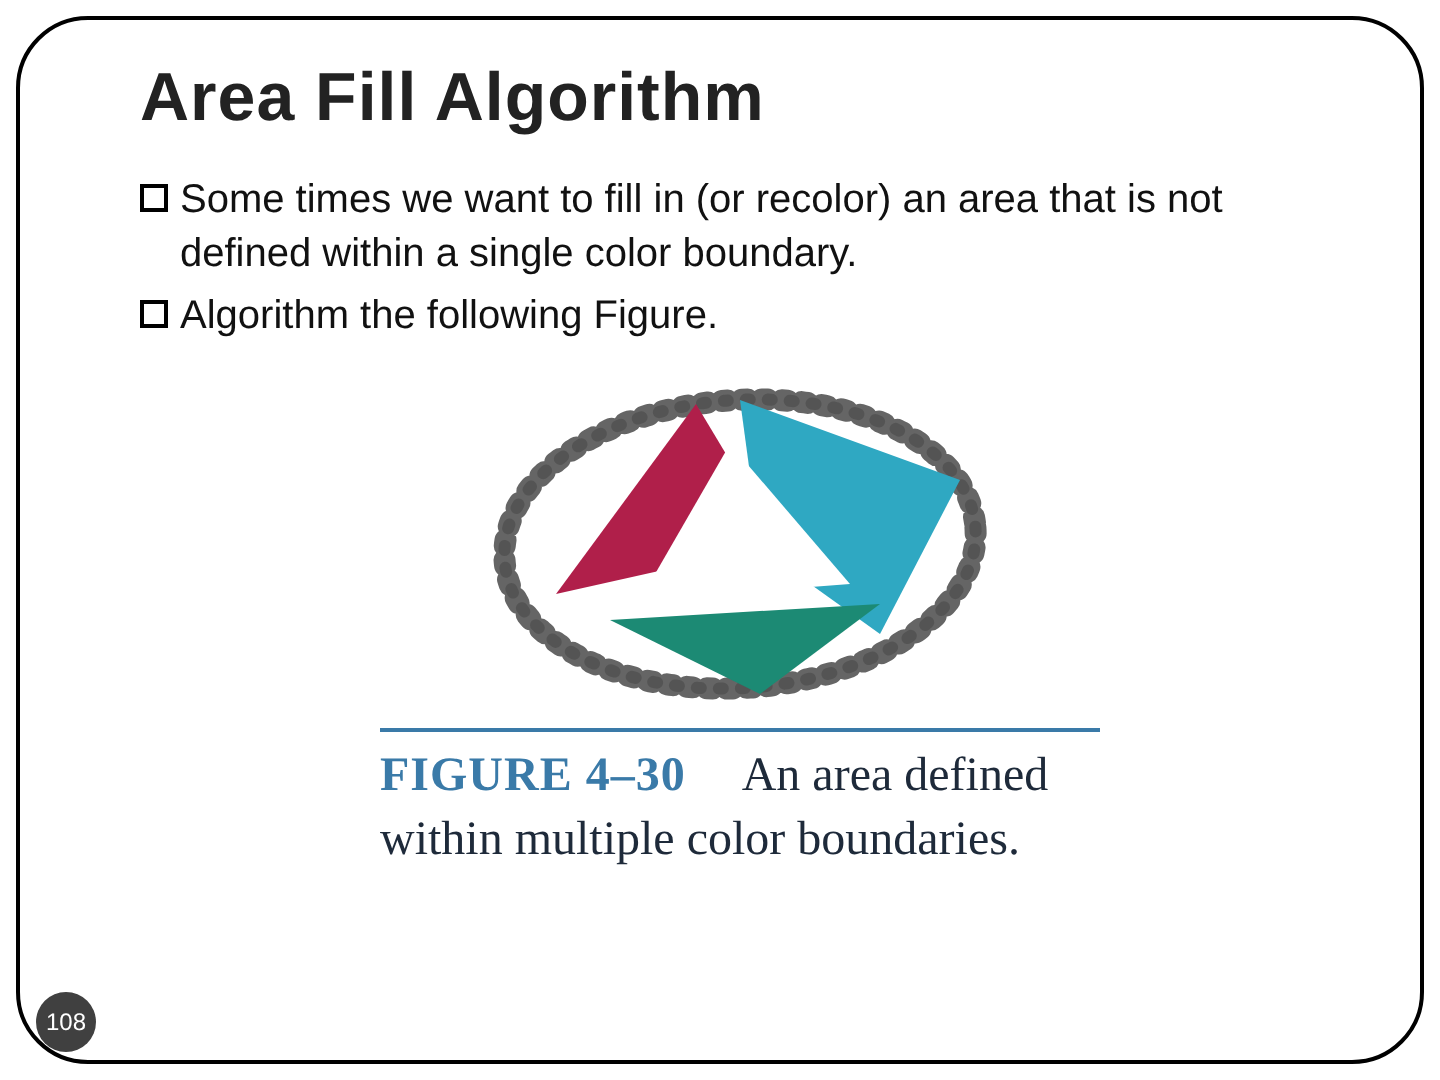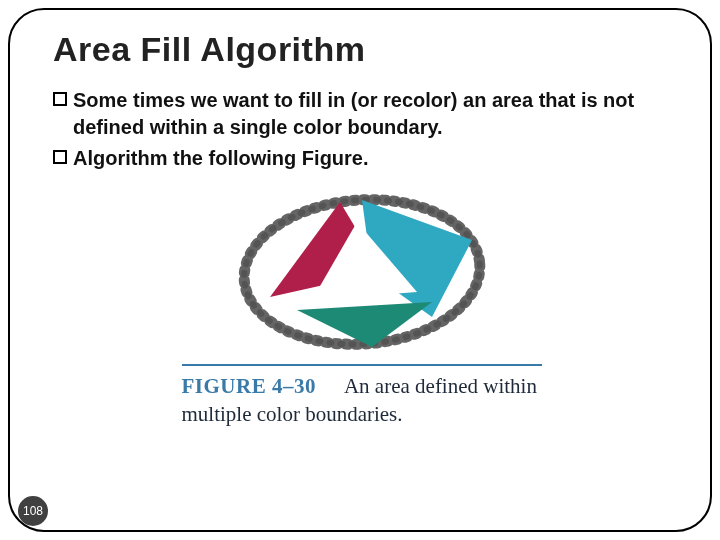--- a/index.html
+++ b/index.html
@@ -11,31 +11,31 @@
     background: #fff;
   }
   .frame {
     position: absolute;
     top: 8px; left: 8px; right: 8px; bottom: 8px;
     border: 2px solid #000;
     border-radius: 36px;
   }
   .content {
     position: absolute;
-    top: 30px; left: 53px; right: 50px;
+    top: 30px; left: 70px; right: 50px;
   }
   .title {
     font-size: 34px;
     font-weight: bold;
     color: #222;
     margin-bottom: 18px;
     letter-spacing: 0.5px;
   }
   .bullets { font-size: 20px; color: #111; line-height: 1.35; }
-  .bullet { display: flex; margin-bottom: 4px; font-weight: bold; }
+  .bullet { display: flex; margin-bottom: 4px; }
   .bullet .marker {
     flex: 0 0 auto;
     width: 14px; height: 14px;
     border: 2px solid #000;
     margin-top: 5px;
     margin-right: 6px;
   }
   .bullet .text { flex: 1 1 auto; }
   .figure-wrap {
     width: 100%;
@@ -50,21 +50,21 @@
     margin-top: 6px;
     padding-top: 6px;
   }
   .caption-rule {
     border-top: 2px solid #3a7aa8;
     width: 100%;
     margin-bottom: 6px;
   }
   .caption-line {
     font-family: "Times New Roman", Times, serif;
-    font-size: 21px;
+    font-size: 24px;
     color: #1e2a3a;
     line-height: 1.35;
   }
   .caption-line .fignum {
     color: #3a7aa8;
     font-weight: bold;
     letter-spacing: 0.5px;
     margin-right: 28px;
   }
   .page-badge {

